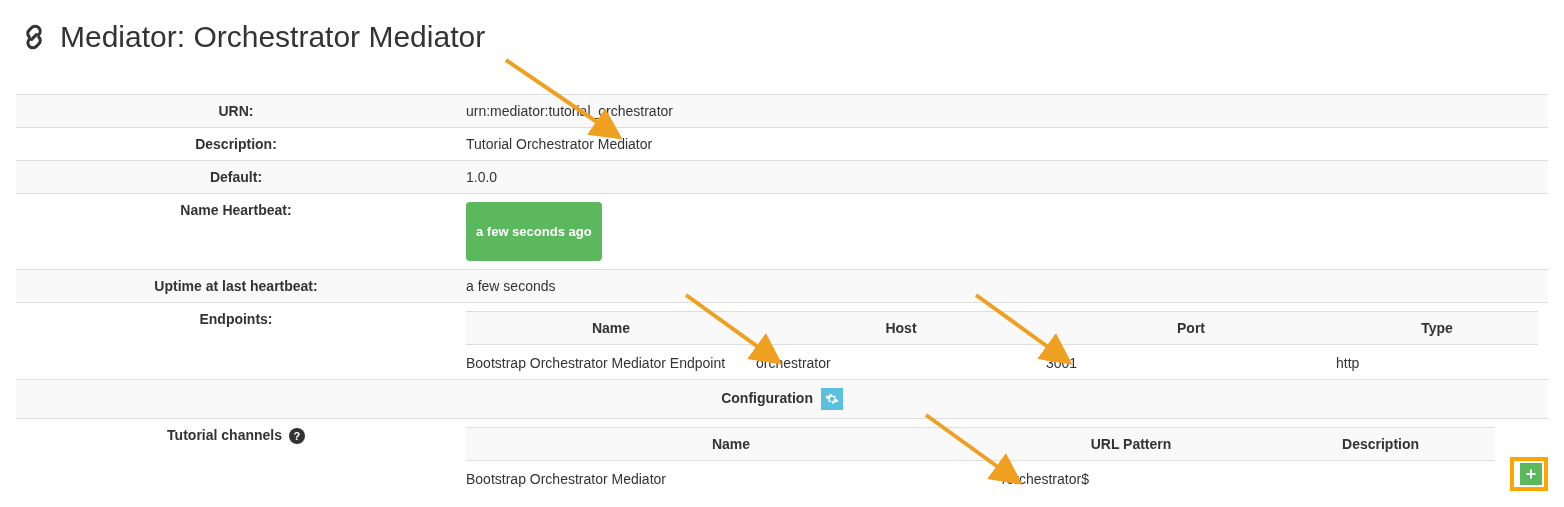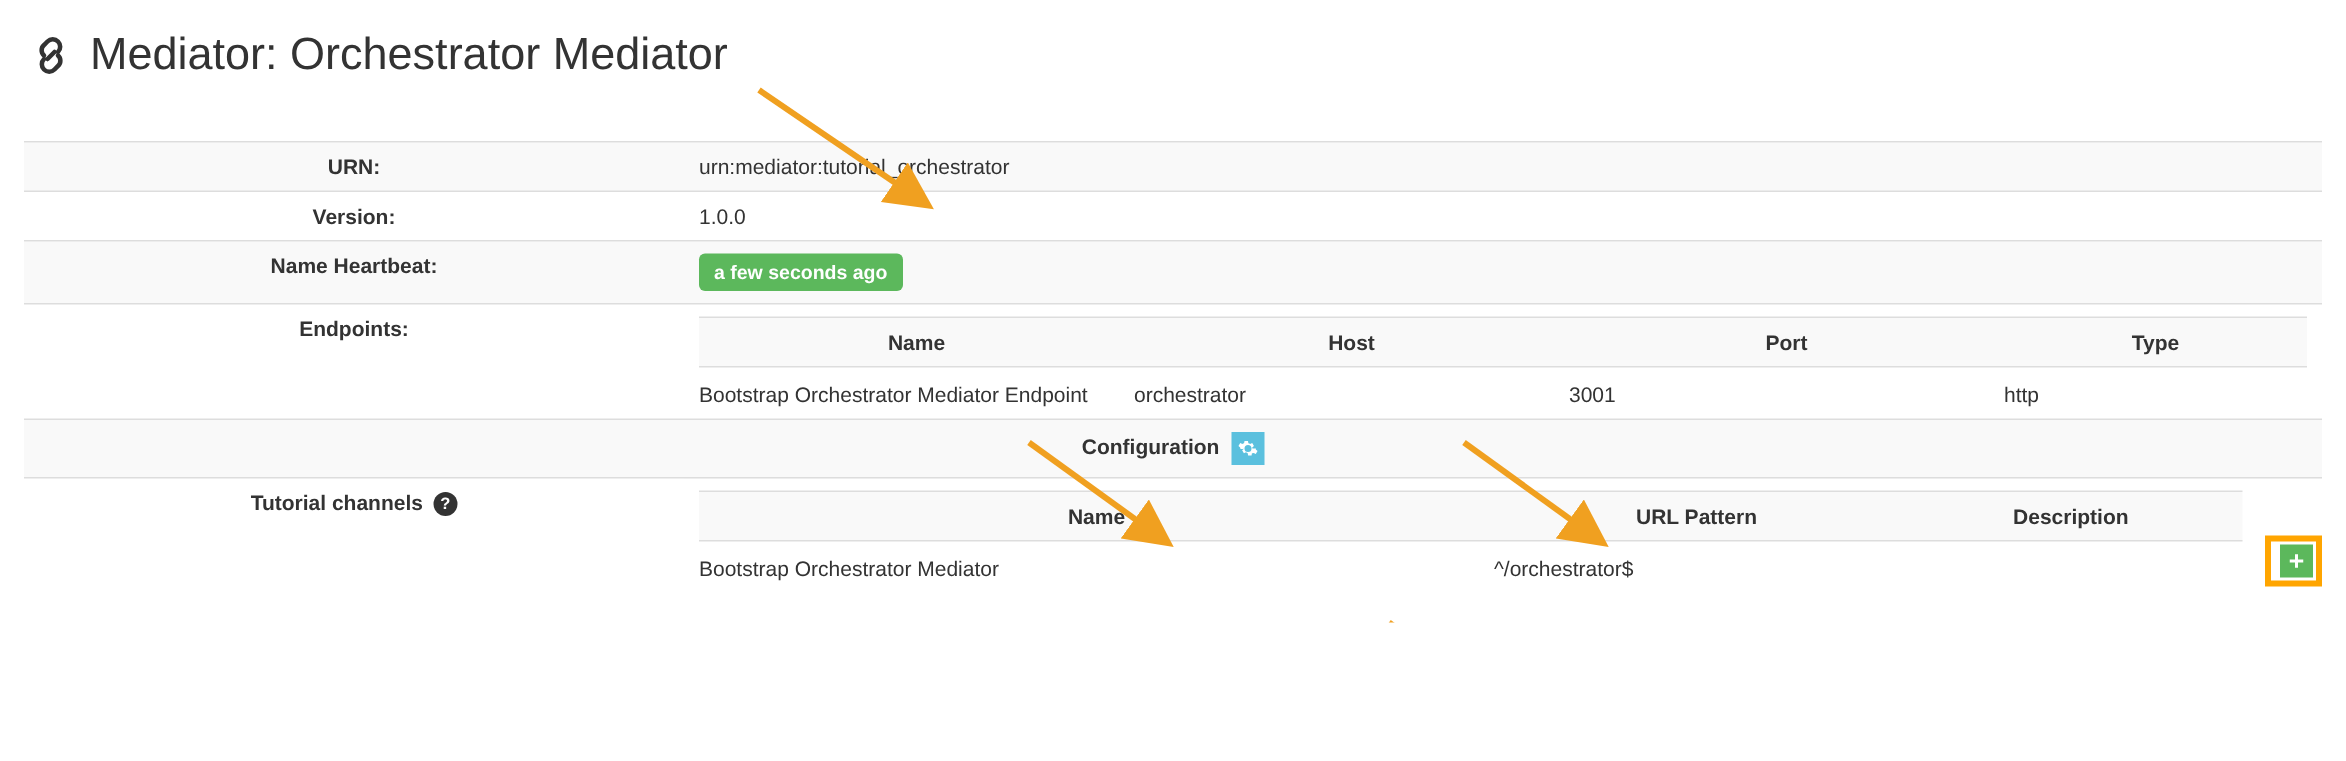--- a/index.html
+++ b/index.html
@@ -46,21 +46,21 @@
       font-weight: 700;
       color: #333;
       text-align: center;
     }
     .badge-success {
       display: inline-block;
       background: #5cb85c;
       color: #fff;
       font-weight: 700;
       font-size: 13px;
-      padding: 5px 10px;
+      padding: 22px 10px;
       border-radius: 4px;
     }
     .inner-table {
       width: 100%;
       border-collapse: collapse;
     }
     .inner-table th {
       text-align: center;
       font-weight: 700;
       padding: 8px 0 8px 0;
@@ -125,28 +125,36 @@
     <h1>Mediator: Orchestrator Mediator</h1>
   </div>
 
   <table class="details-table">
     <tbody>
         <tr>
       <td class="label">URN:</td>
       <td>urn:mediator:tutorial_orchestrator</td>
     </tr>
     <tr>
-      <td class="label">Version:</td>
+      <td class="label">Description:</td>
+      <td>Tutorial Orchestrator Mediator</td>
+    </tr>
+    <tr>
+      <td class="label">Default:</td>
       <td>1.0.0</td>
     </tr>
     <tr>
       <td class="label">Name Heartbeat:</td>
       <td>
         <span class="badge-success">a few seconds ago</span>
       </td>
+    </tr>
+    <tr>
+      <td class="label">Uptime at last heartbeat:</td>
+      <td>a few seconds</td>
     </tr>
     <tr>
       <td class="label">Endpoints:</td>
       <td>
         <table class="inner-table">
           <tbody>
                 <tr>
             <th style="width:290px">Name</th>
             <th style="width:290px">Host</th>
             <th style="width:290px">Port</th>

